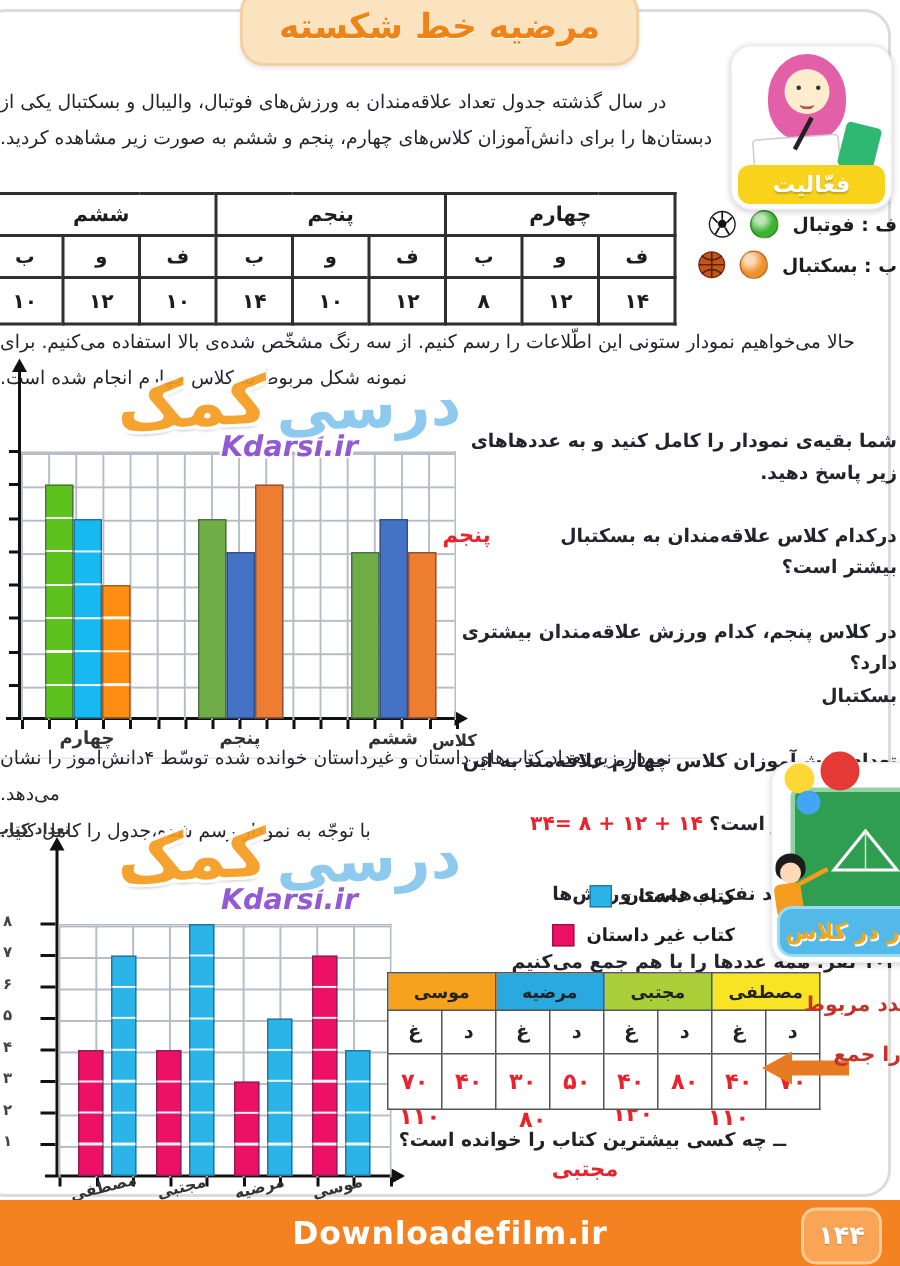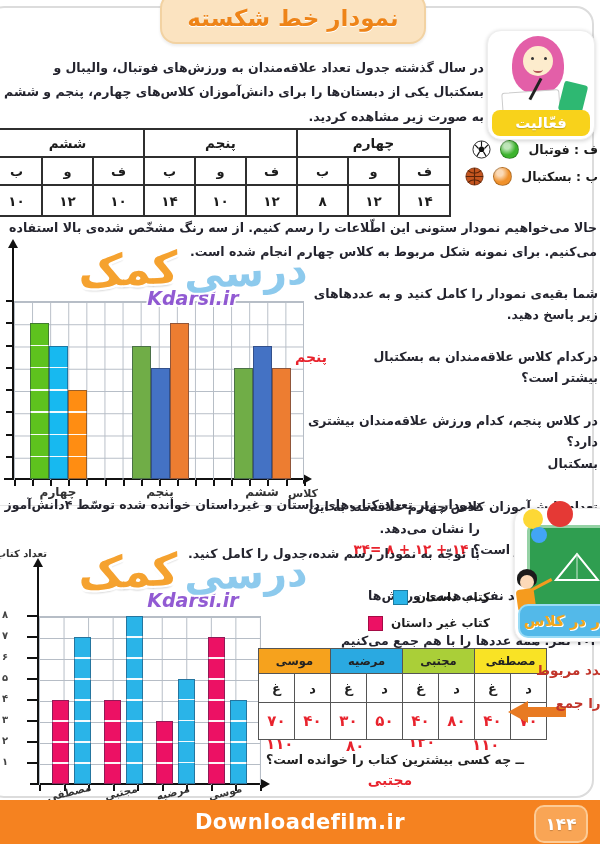--- a/index.html
+++ b/index.html
@@ -36,21 +36,21 @@
   .bc-bal.red{left:32px;top:-8px;width:26px;height:26px;background:#e53935}
   .bc-bal.yellow{left:8px;top:0px;width:20px;height:20px;background:#fdd835}
   .bc-bal.blue{left:16px;top:18px;width:16px;height:16px;background:#42a5f5}
   .bc-hair{position:absolute;left:2px;top:60px;width:20px;height:18px;background:#1b1b1b;border-radius:50% 50% 40% 40%}
   .bc-face{position:absolute;left:5px;top:66px;width:14px;height:14px;background:#fcd9b8;border-radius:50%}
   .bc-body{position:absolute;left:2px;top:80px;width:18px;height:22px;background:#f59b1e;border-radius:4px;transform:rotate(-8deg)}
   .bc-arm{position:absolute;left:16px;top:74px;width:22px;height:3px;background:#f59b1e;transform:rotate(-28deg)}
   .bc-strip{position:absolute;left:3px;right:3px;bottom:3px;height:30px;background:#53b9e9;border:2px solid #9adcf6;border-radius:10px;
             display:flex;align-items:center;justify-content:center;color:#f2a71b;font-weight:800;font-size:15px;text-shadow:1px 1px 0 #fff}
   
-  .body-text{font-size:12.5px;font-weight:700;line-height:1.95;color:#24242e;text-align:right}
+  .body-text{font-size:12.5px;font-weight:400;line-height:1.95;color:#24242e;text-align:left}
   #intro{left:0;top:56px;width:484px;z-index:1}
   #para2{left:0;top:216px;width:597px;z-index:1}
   
   #sports-table-wrap{left:-10px;top:128px;z-index:1}
   table.t1{border-collapse:collapse;direction:rtl;background:#fff}
   .t1 th,.t1 td{border:2px solid #2f2f2f;width:47px;text-align:center;font-weight:700;color:#1d1d1d}
   .t1 .grp{height:24px;font-size:13.5px}
   .t1 .sub{height:24px;font-size:13px}
   .t1 .val{height:27px;font-size:13.5px}
   
@@ -127,21 +127,21 @@
   #page-badge{position:absolute;right:12px;top:5px;width:50px;height:34px;background:#f9a555;border:2px solid #fccb96;
               border-radius:10px;display:flex;align-items:center;justify-content:center;color:#fff;font-size:17px;font-weight:800;text-shadow:0 1px 1px rgba(0,0,0,.2)}
 </style>
 </head>
 <body>
 
 <div class="abs" id="frame"></div>
 <div class="abs" id="sec-divider"></div>
 
 <div class="abs" id="title-box">
-  <span class="fa">نمودار خط شکسته</span>
+  <span class="fa">مرضیه خط شکسته</span>
 </div>
 
 <div class="abs" id="badge-activity">
   <div class="ba-scarf"></div>
   <div class="ba-face"></div>
   <div class="ba-eye" style="left:43px;top:26px"></div>
   <div class="ba-eye" style="left:56px;top:26px"></div>
   <div class="ba-smile"></div>
   <div class="ba-book"></div>
   <div class="ba-greenbook"></div>

